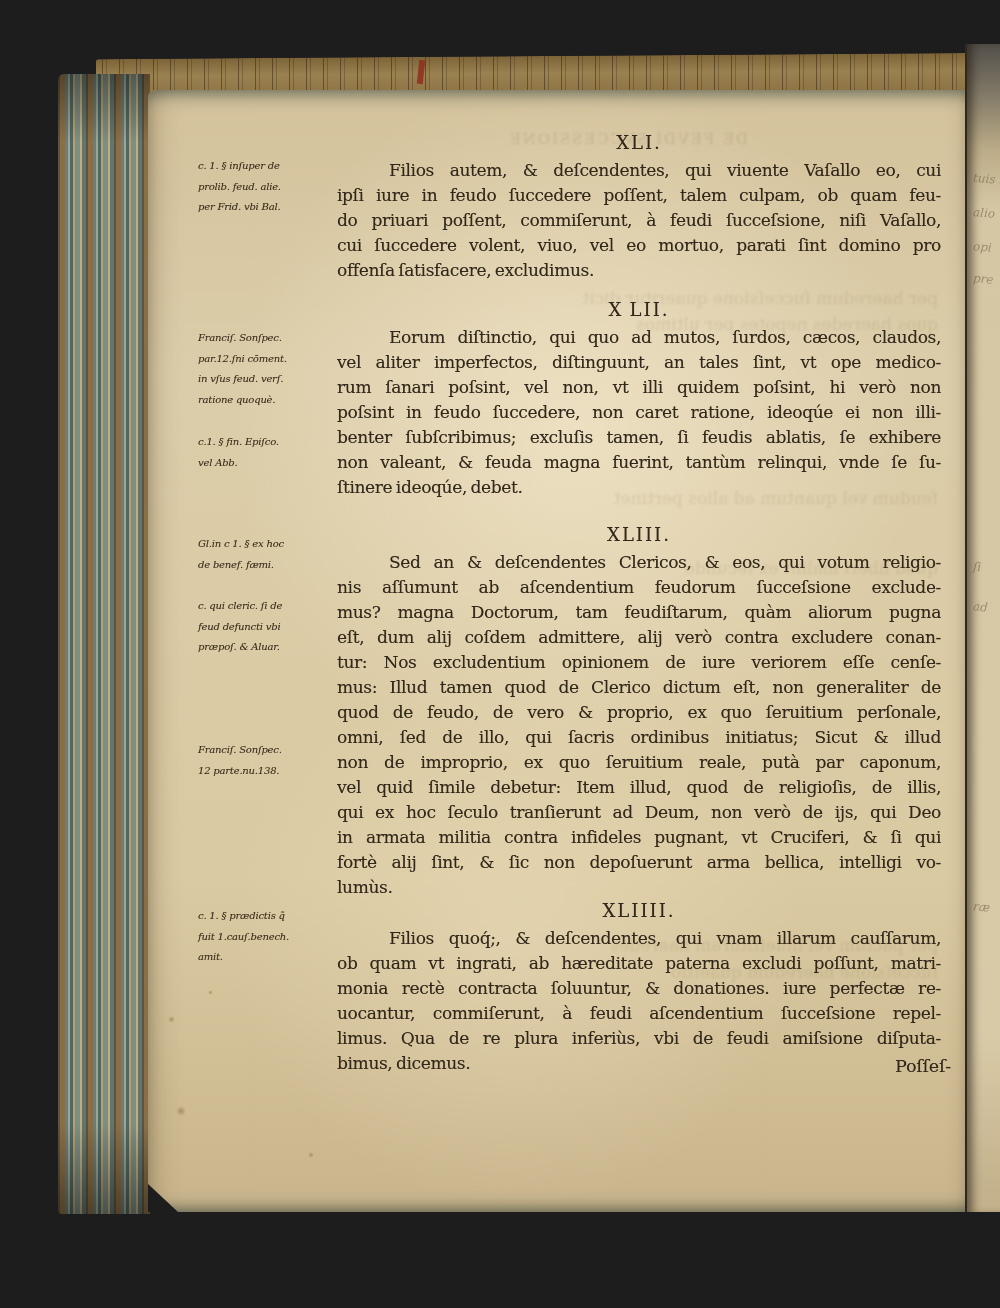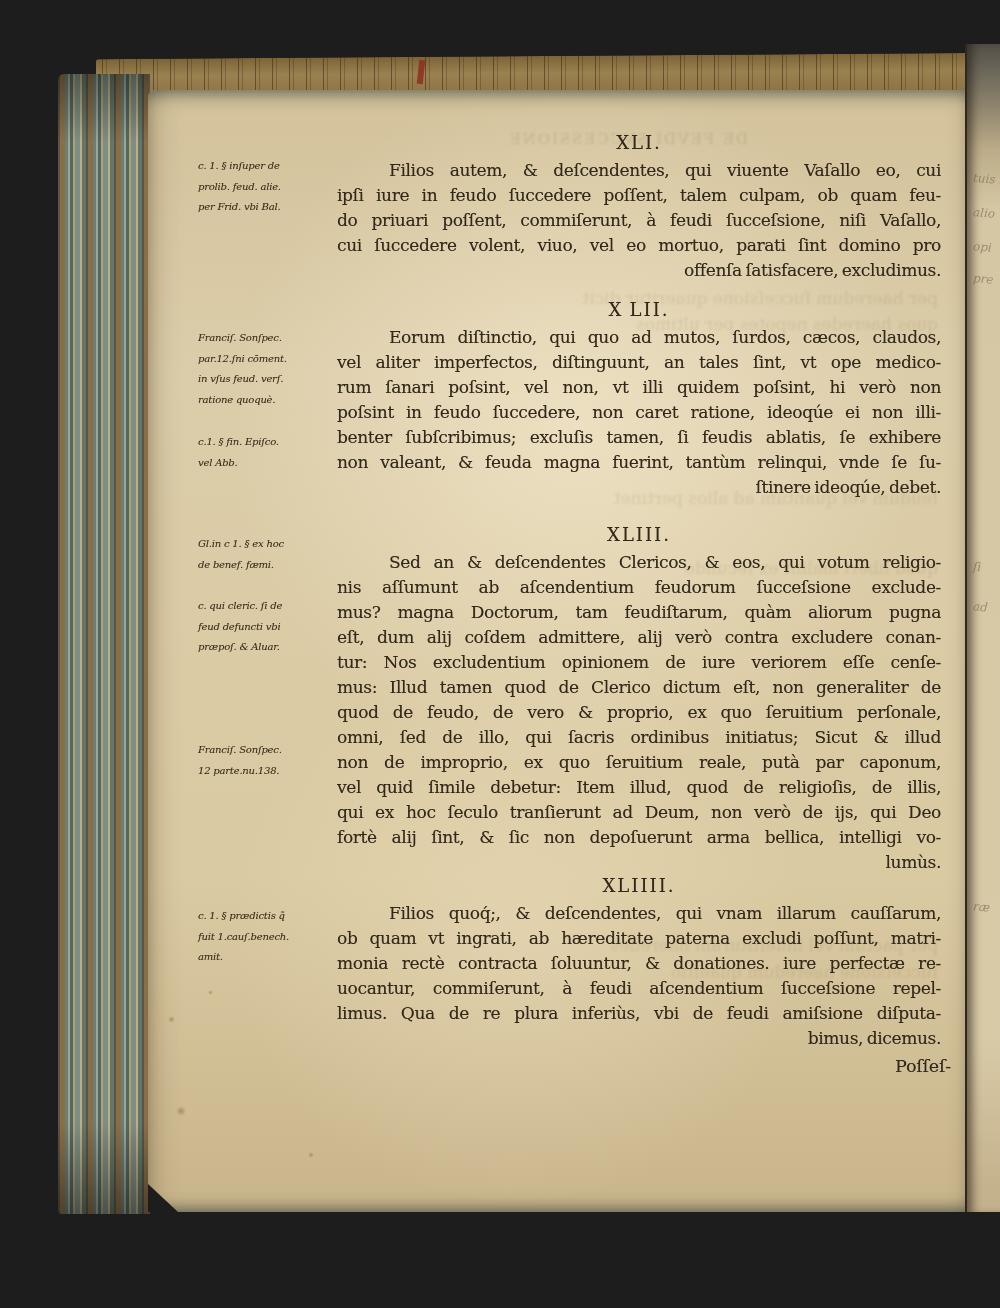--- a/index.html
+++ b/index.html
@@ -52,21 +52,21 @@
     position:absolute;left:189px;top:42px;width:604px;
     font-size:17px;line-height:25px;color:#31271a;
     letter-spacing:-0.35px;word-spacing:-1.5px;
     text-shadow:0.2px 0.2px 0 rgba(49,39,26,.35);
   }
   .sec-heading{text-align:center;font-size:18px;line-height:22px;
     letter-spacing:2px;margin-bottom:4px;}
   .textline{height:25px;overflow:hidden;text-align:justify;}
   .textline::after{content:"";display:inline-block;width:100%;height:0;}
   .textline.first{text-indent:52px;}
-  .textline.last{text-align:right;}
+  .textline.last{text-align:left;}
   .textline.last::after{content:none;}
   .catchword{
     position:absolute;left:189px;top:966px;width:614px;
     text-align:right;font-size:17.5px;color:#31271a;
     letter-spacing:-0.2px;text-shadow:0.2px 0.2px 0 rgba(49,39,26,.35);
   }
   
   .margin-notes{position:absolute;left:50px;top:0;width:140px;}
   .margin-note{position:absolute;font-style:italic;font-size:10px;
     line-height:20.5px;color:#3a2d1c;letter-spacing:-0.2px;
@@ -176,20 +176,21 @@
       <div class="textline">nis aſſumunt ab aſcendentium feudorum ſucceſsione exclude-</div>
       <div class="textline">mus? magna Doctorum, tam feudiſtarum, quàm aliorum pugna</div>
       <div class="textline">eſt, dum alij coſdem admittere, alij verò contra excludere conan-</div>
       <div class="textline">tur: Nos excludentium opinionem de iure veriorem eſſe cenſe-</div>
       <div class="textline">mus: Illud tamen quod de Clerico dictum eſt, non generaliter de</div>
       <div class="textline">quod de feudo, de vero &amp; proprio, ex quo ſeruitium perſonale,</div>
       <div class="textline">omni, ſed de illo, qui ſacris ordinibus initiatus; Sicut &amp; illud</div>
       <div class="textline">non de improprio, ex quo ſeruitium reale, putà par caponum,</div>
       <div class="textline">vel quid ſimile debetur: Item illud, quod de religioſis, de illis,</div>
       <div class="textline">qui ex hoc ſeculo tranſierunt ad Deum, non verò de ijs, qui Deo</div>
+      <div class="textline">in armata militia contra infideles pugnant, vt Cruciferi, &amp; ſi qui</div>
       <div class="textline">fortè alij ſint, &amp; ſic non depoſuerunt arma bellica, intelligi vo-</div>
       <div class="textline last">lumùs.</div>
       <div class="sec-heading" style="margin-top: 0px;">XLIIII.</div>
       <div class="textline first">Filios quoq́;, &amp; deſcendentes, qui vnam illarum cauſſarum,</div>
       <div class="textline">ob quam vt ingrati, ab hæreditate paterna excludi poſſunt, matri-</div>
       <div class="textline">monia rectè contracta ſoluuntur, &amp; donationes. iure perfectæ re-</div>
       <div class="textline">uocantur, commiſerunt, à feudi aſcendentium ſucceſsione repel-</div>
       <div class="textline">limus.  Qua de re plura inferiùs, vbi de feudi amiſsione diſputa-</div>
       <div class="textline last">bimus, dicemus.</div>
     </div>

